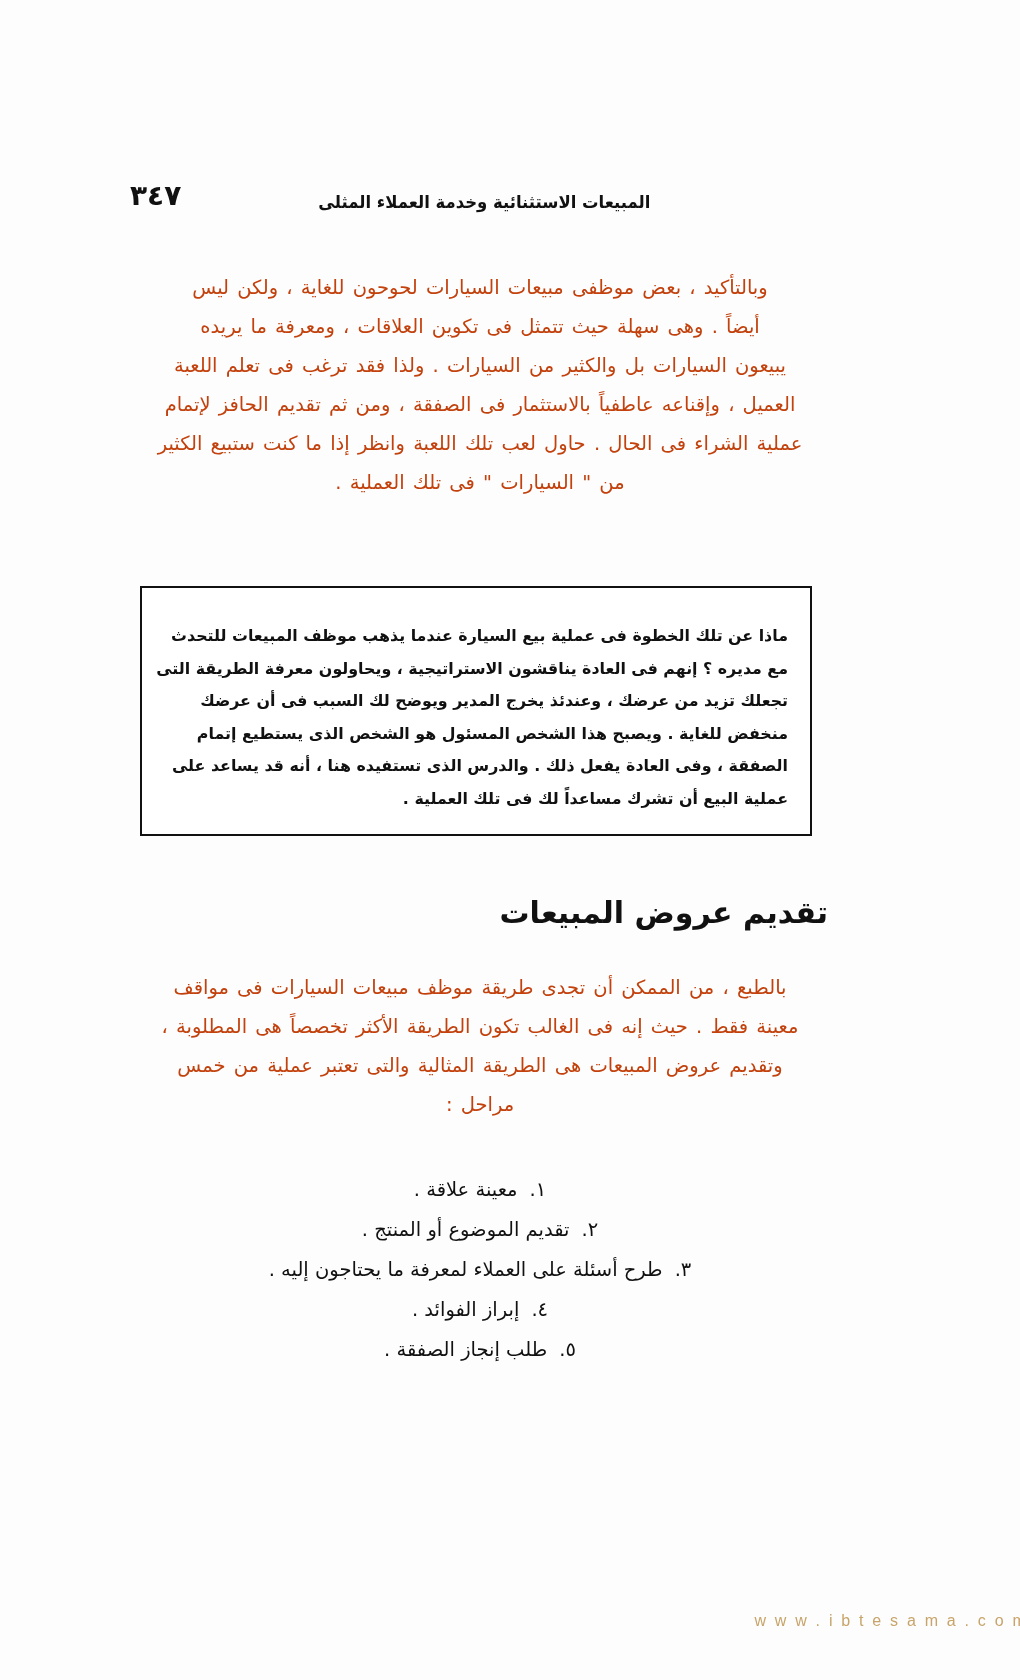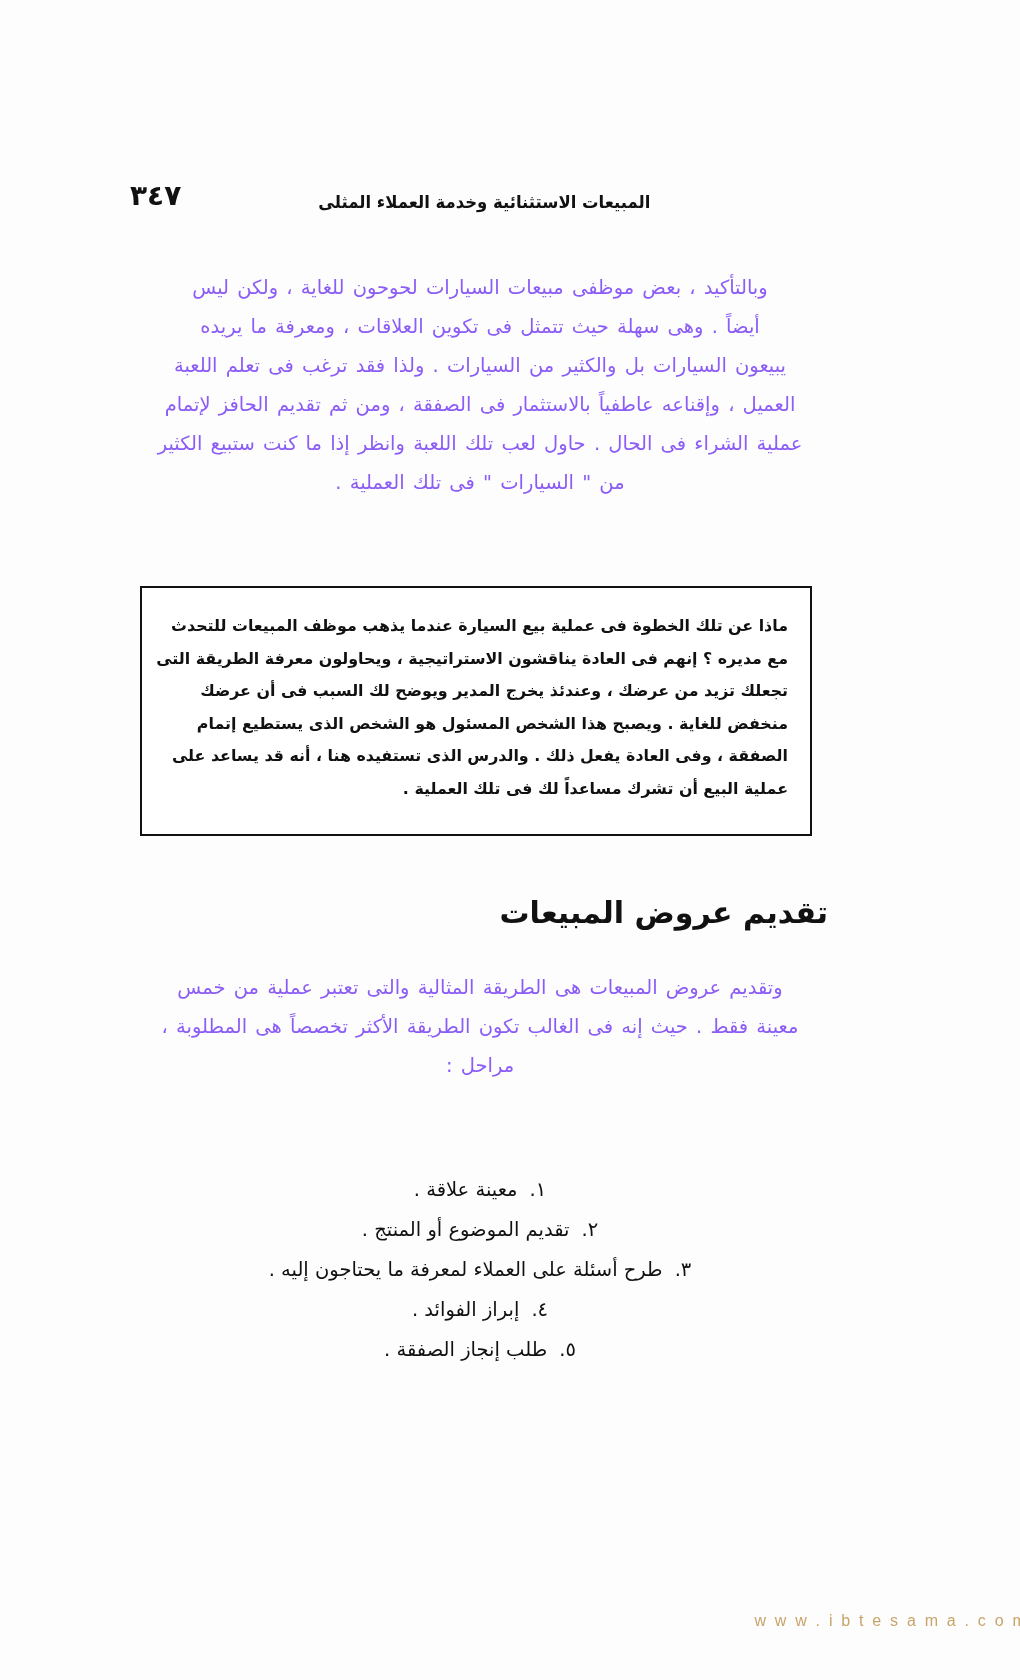--- a/index.html
+++ b/index.html
@@ -49,21 +49,21 @@
     direction: ltr;
   }
   
   .body-para {
     position: absolute;
     direction: rtl;
     text-align: justify;
     text-align-last: center;
     font-size: 19.5px;
     line-height: 39px;
-    color: #8b5cf6;
+    color: #c2410c;
     word-spacing: 2px;
   }
   .body-para .ln {
     display: block;
     white-space: nowrap;
   }
   .para-1 {
     top: 268px;
     right: 192px;
     left: 132px;
@@ -90,21 +90,21 @@
     top: 586px;
     left: 140px;
     width: 672px;
     height: 250px;
     border: 2.5px solid #111;
     box-sizing: border-box;
     background: #ffffff;
   }
   .callout-inner {
     direction: rtl;
-    padding: 22px 22px 0 22px;
+    padding: 32px 22px 0 22px;
     font-size: 16px;
     font-weight: bold;
     line-height: 32.5px;
     color: #111;
     letter-spacing: -0.3px;
   }
   .callout-inner .cl {
     display: flex;
     justify-content: space-between;
     white-space: nowrap;
@@ -212,24 +212,27 @@
       <div class="cl last">
         <span>عملية البيع أن تشرك مساعداً لك فى تلك العملية .</span>
       </div>
     </div>
   </div>
 
   <div class="section-heading">تقديم عروض المبيعات</div>
 
   <div class="body-para para-2">
     <div class="ln">
+      <span>بالطبع ، من الممكن أن تجدى طريقة موظف مبيعات السيارات فى مواقف</span>
+    </div>
+    <div class="ln">
+      <span>معينة فقط . حيث إنه فى الغالب تكون الطريقة الأكثر تخصصاً هى المطلوبة ،</span>
+    </div>
+    <div class="ln">
       <span>وتقديم عروض المبيعات هى الطريقة المثالية والتى تعتبر عملية من خمس</span>
-    </div>
-    <div class="ln">
-      <span>معينة فقط . حيث إنه فى الغالب تكون الطريقة الأكثر تخصصاً هى المطلوبة ،</span>
     </div>
     <div class="ln last">
       <span>مراحل :</span>
     </div>
   </div>
 
   <div class="num-list">
     <div class="row-wrap">
       <div class="row-inner">
         <span class="marker">١.</span>

